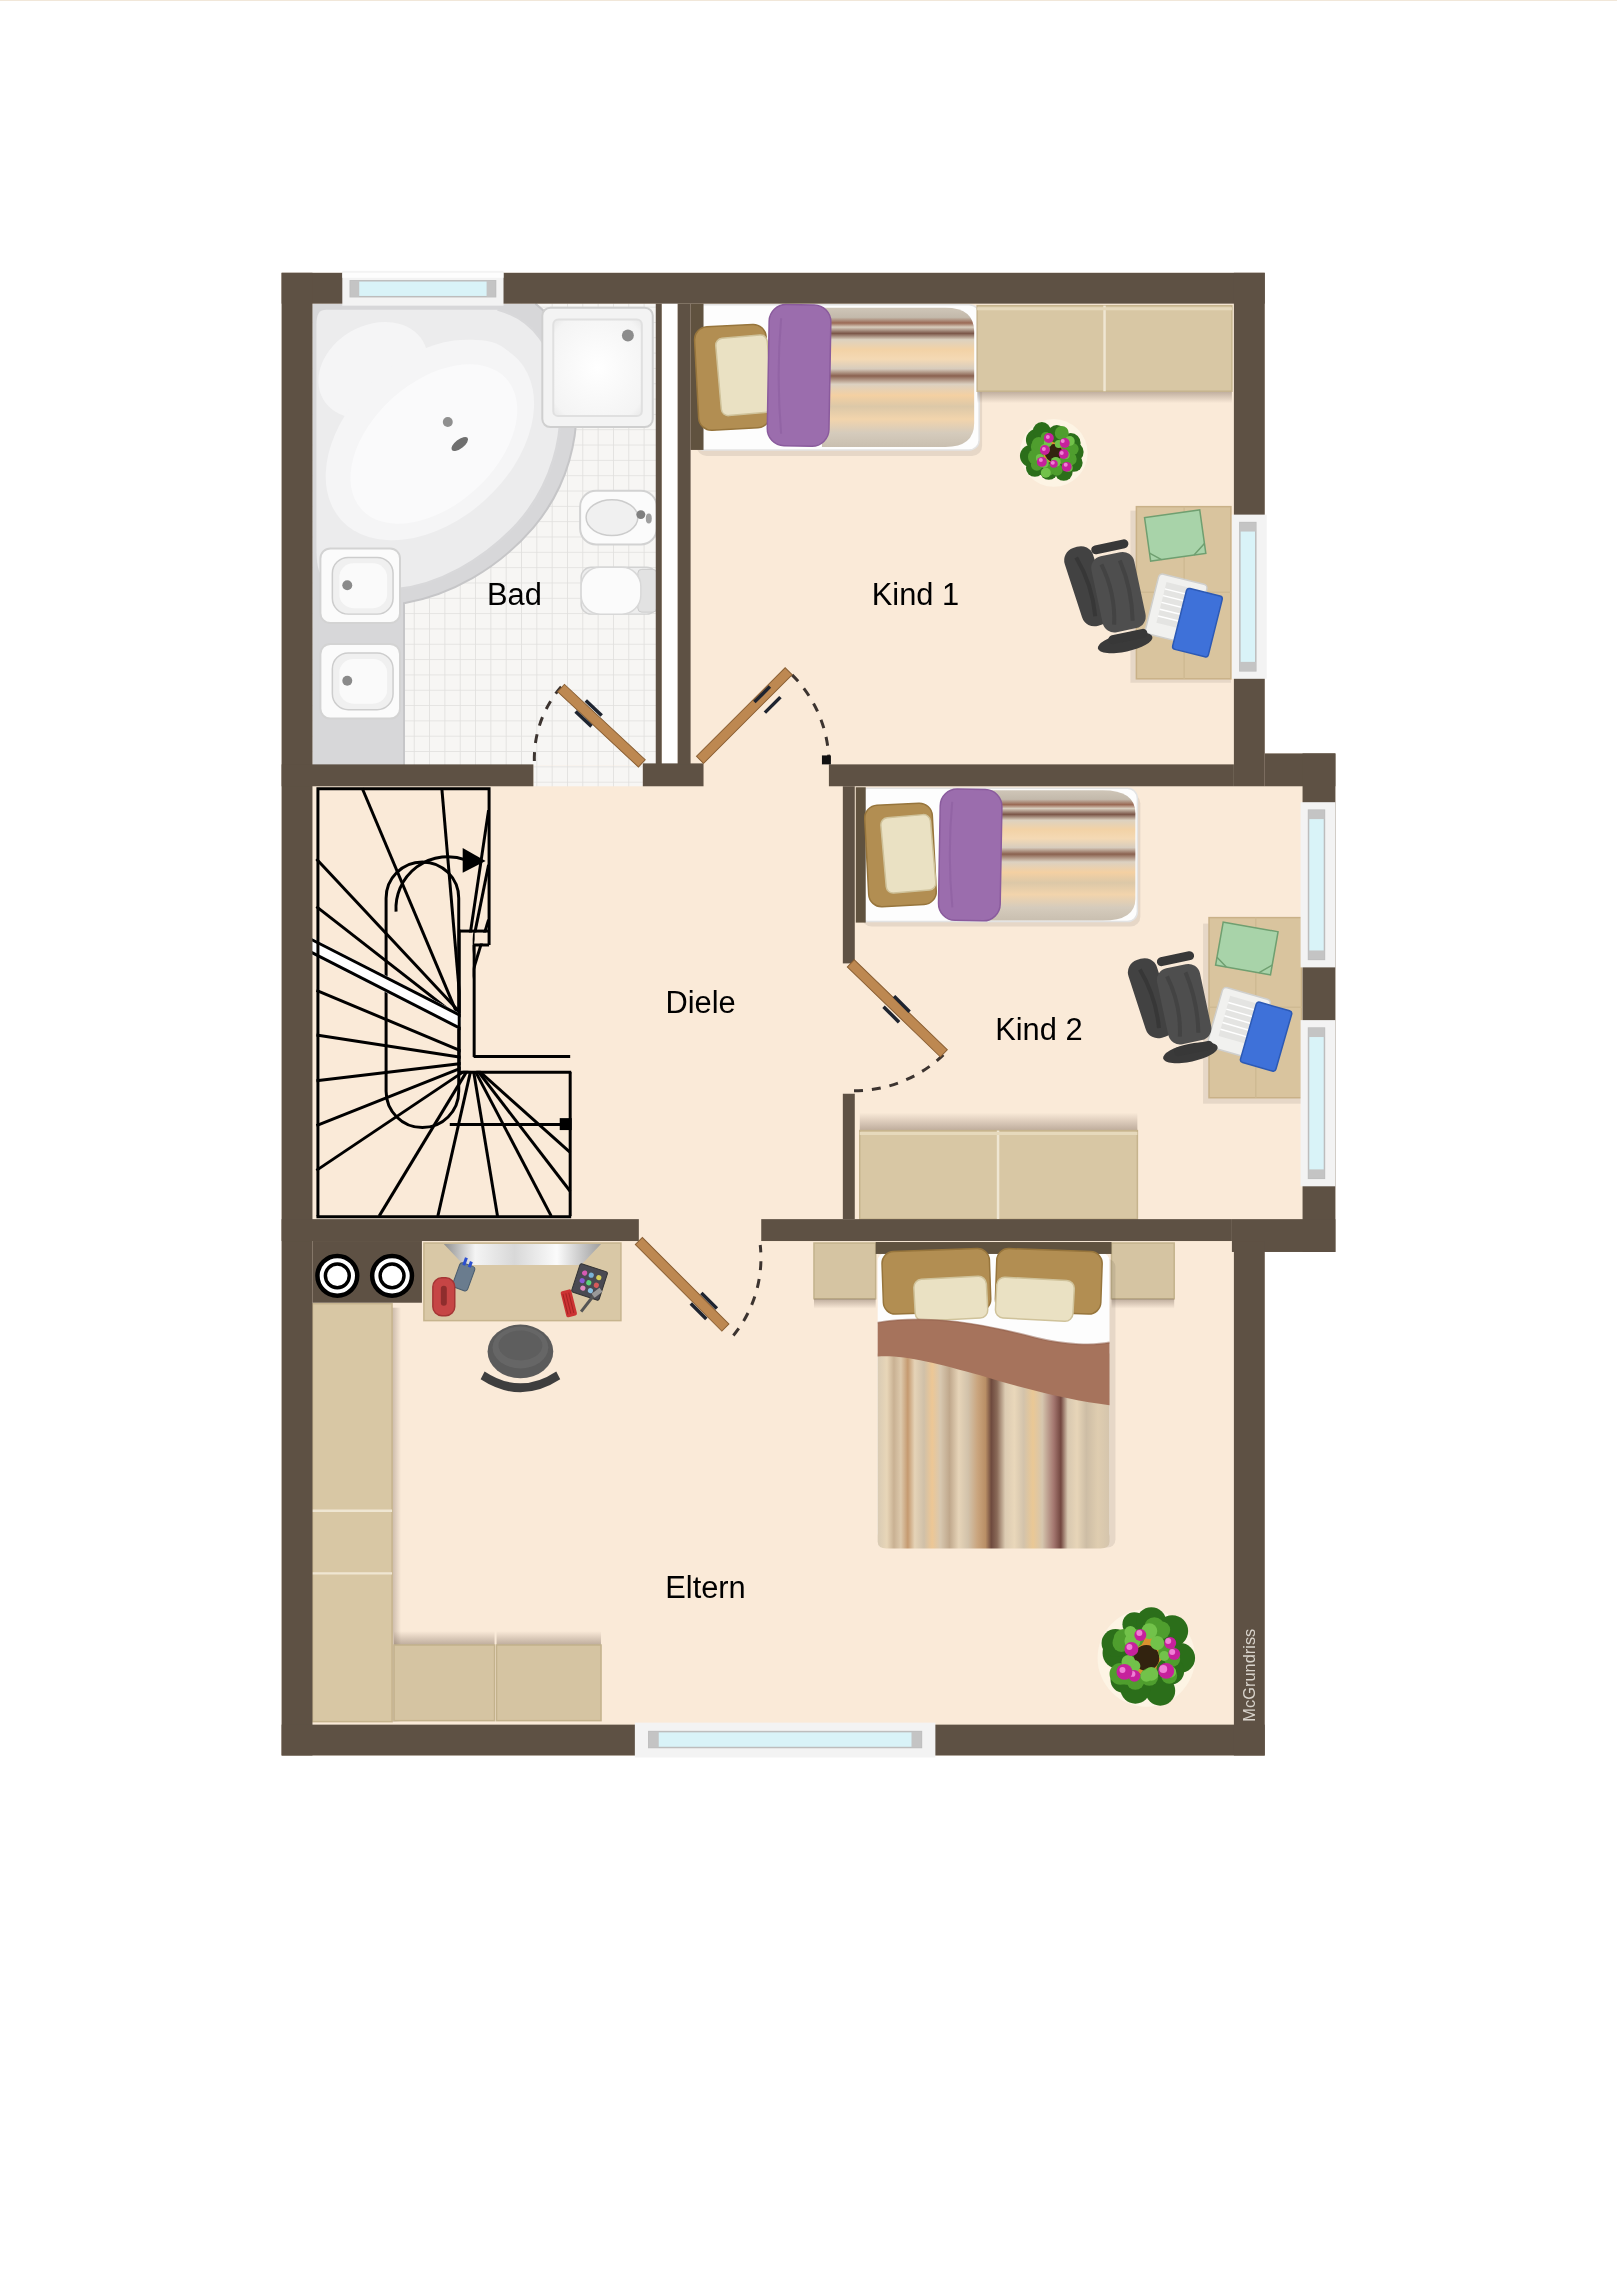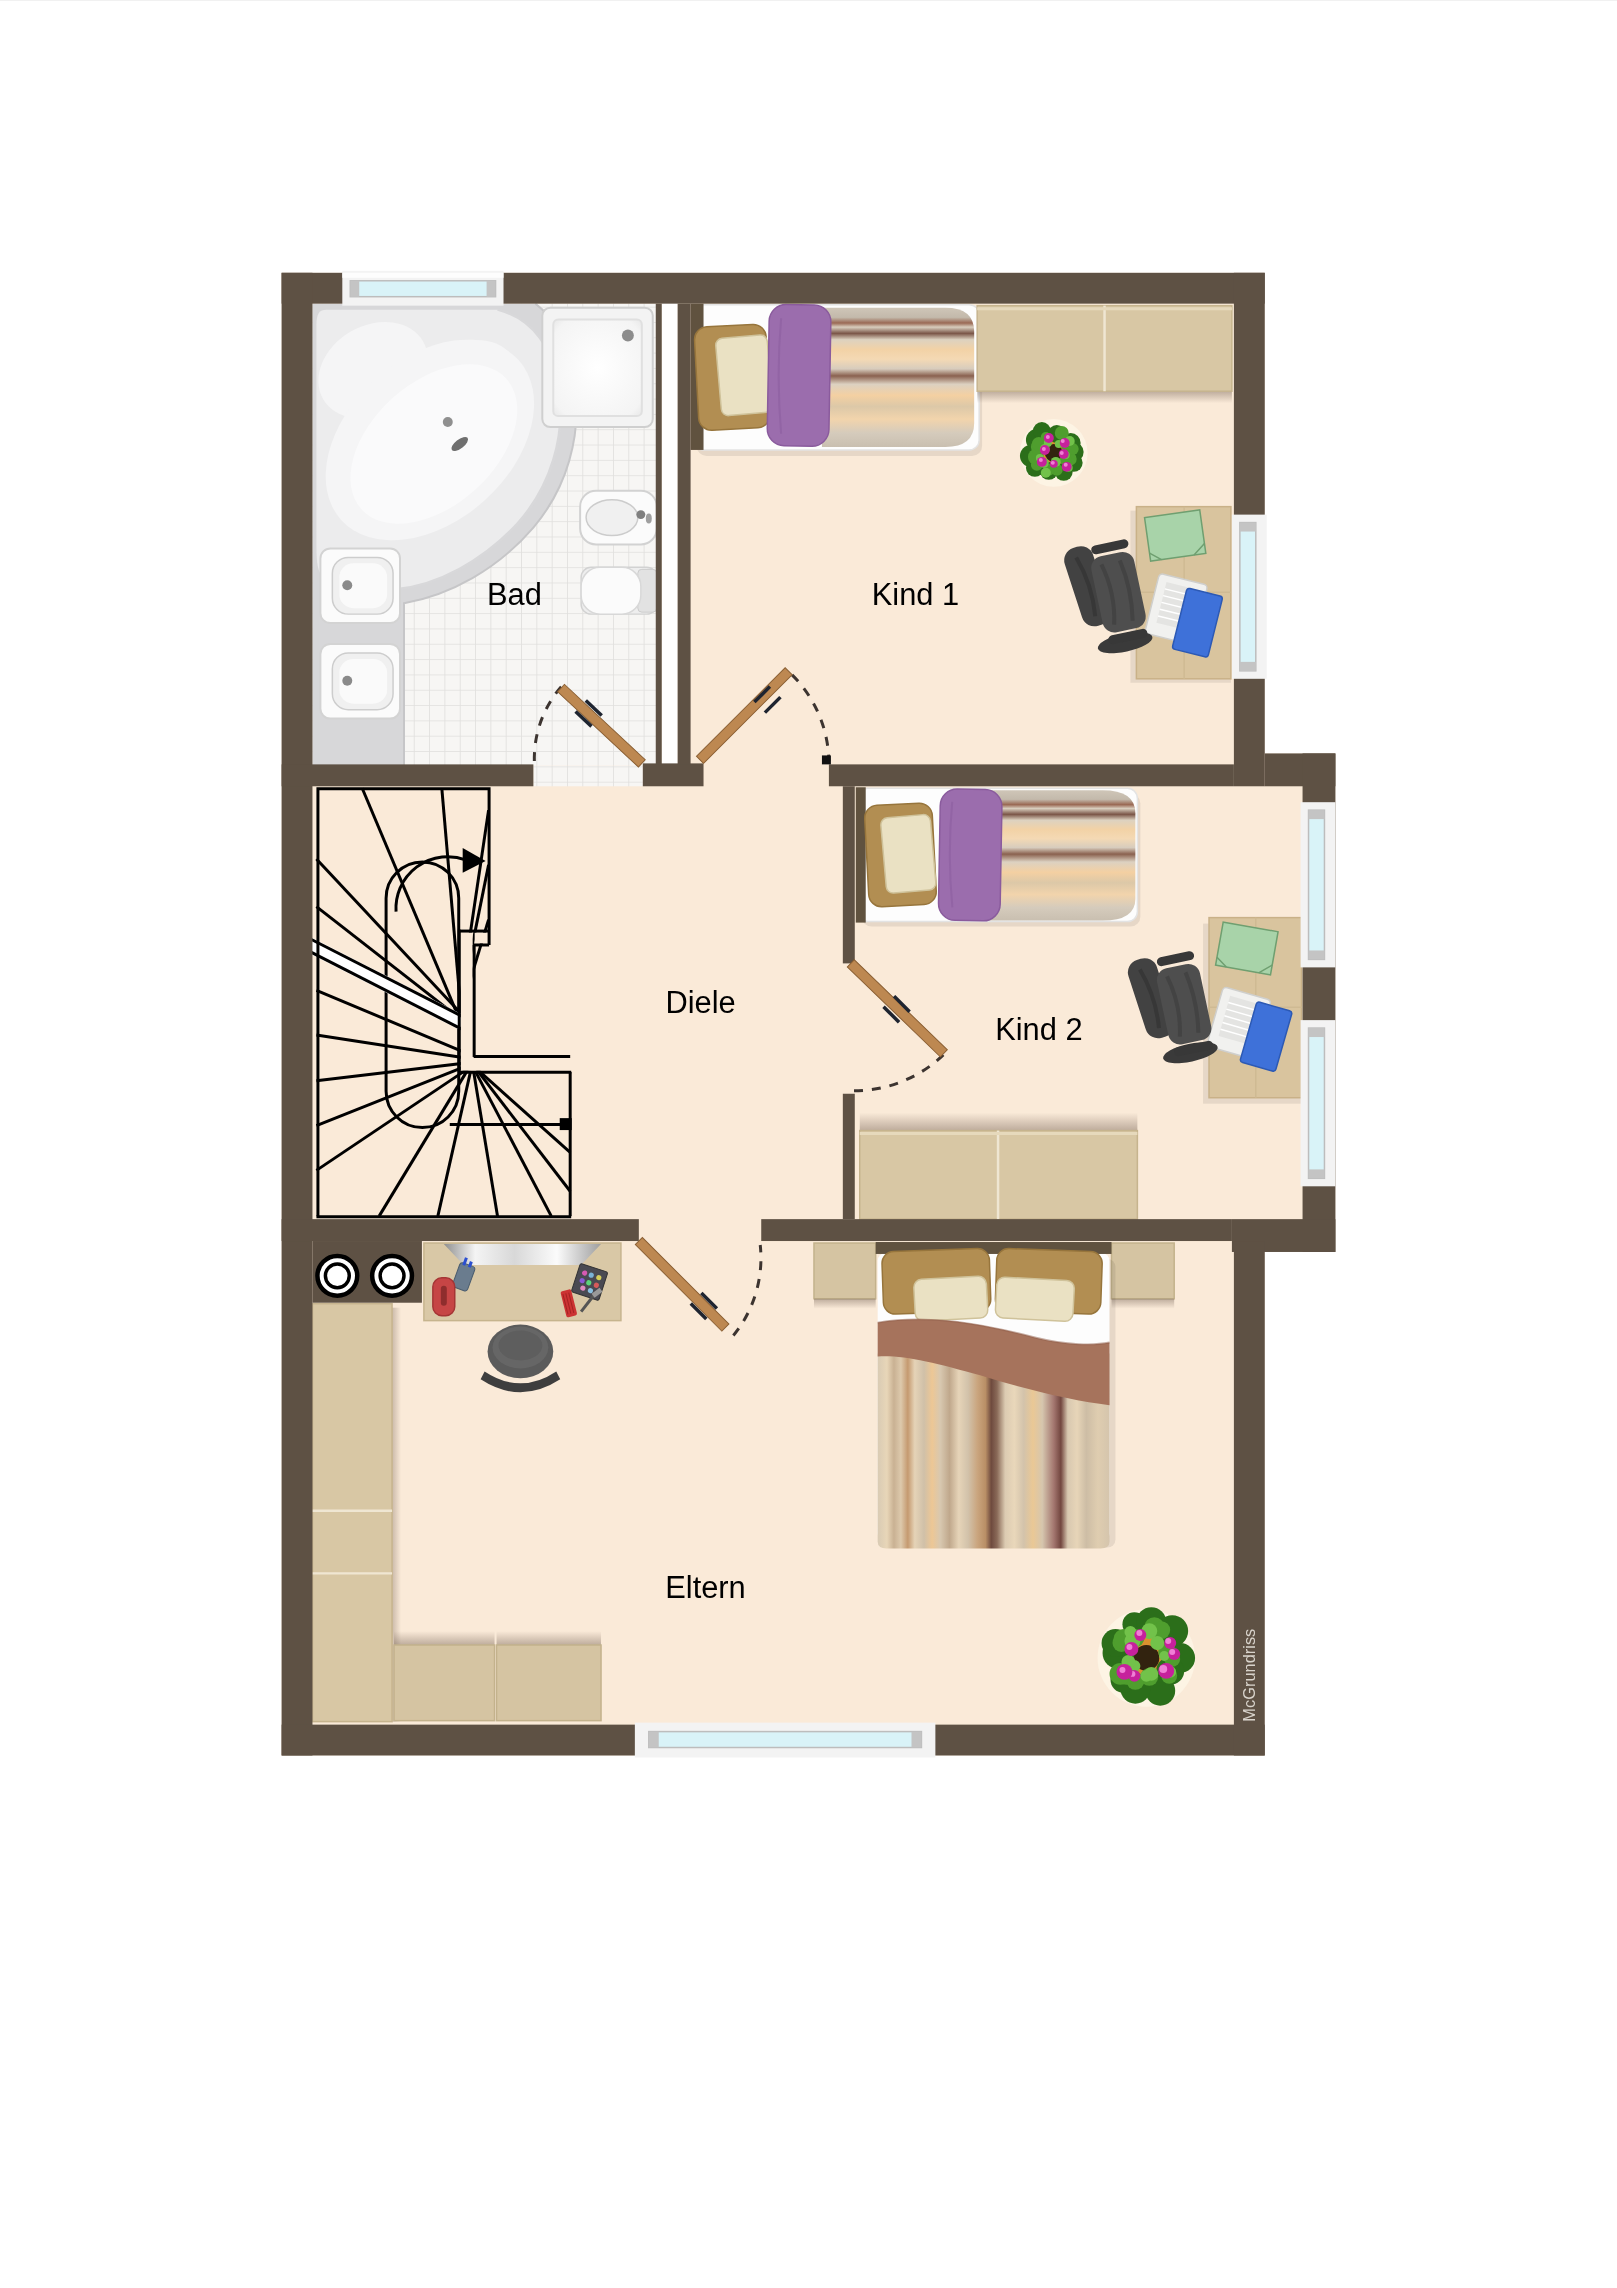--- a/index.html
+++ b/index.html
@@ -1,16 +1,16 @@
 <!DOCTYPE html>
 <html><head>
 <meta charset="utf-8">
 <style>
   html,body{margin:0;padding:0;background:#ffffff;}
-  .page{width:1618px;height:2289px;position:relative;background:#a3a3a3;overflow:hidden;}
+  .page{width:1618px;height:2289px;position:relative;background:#a16207;overflow:hidden;}
   svg{position:absolute;top:0;left:0;}
   text{font-family:"Liberation Sans",sans-serif;}
 </style>
 </head>
 <body>
 <div class="page">
 <svg width="1618" height="2289" viewBox="0 0 1626 2300">
 <defs>
   <pattern id="tiles" width="15.4" height="15.4" patternUnits="userSpaceOnUse">
     <rect width="15.4" height="15.4" fill="#f7f6f4"></rect>

